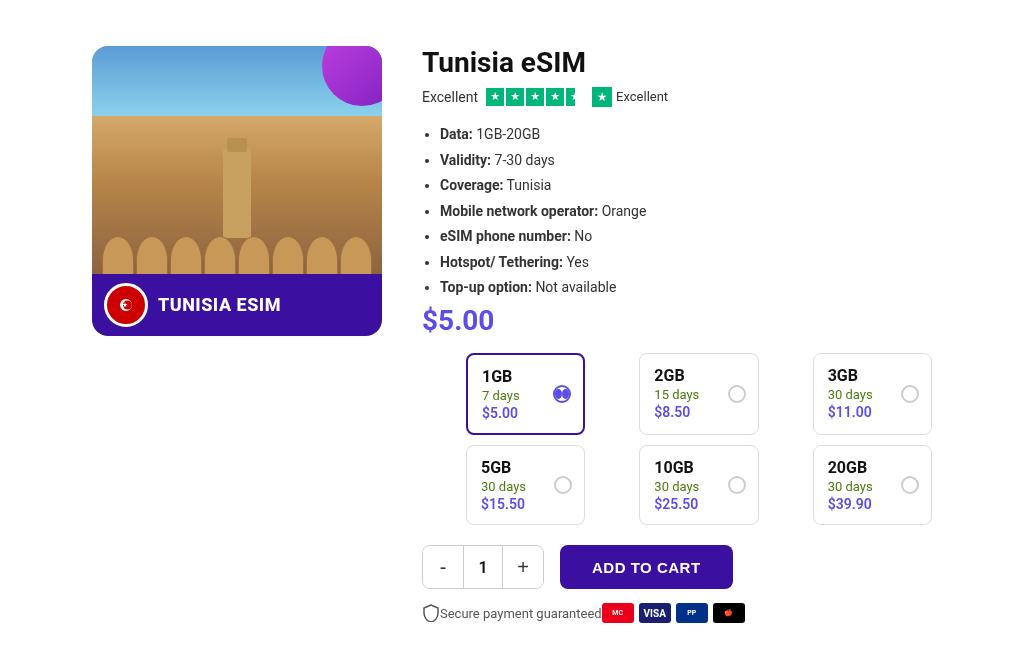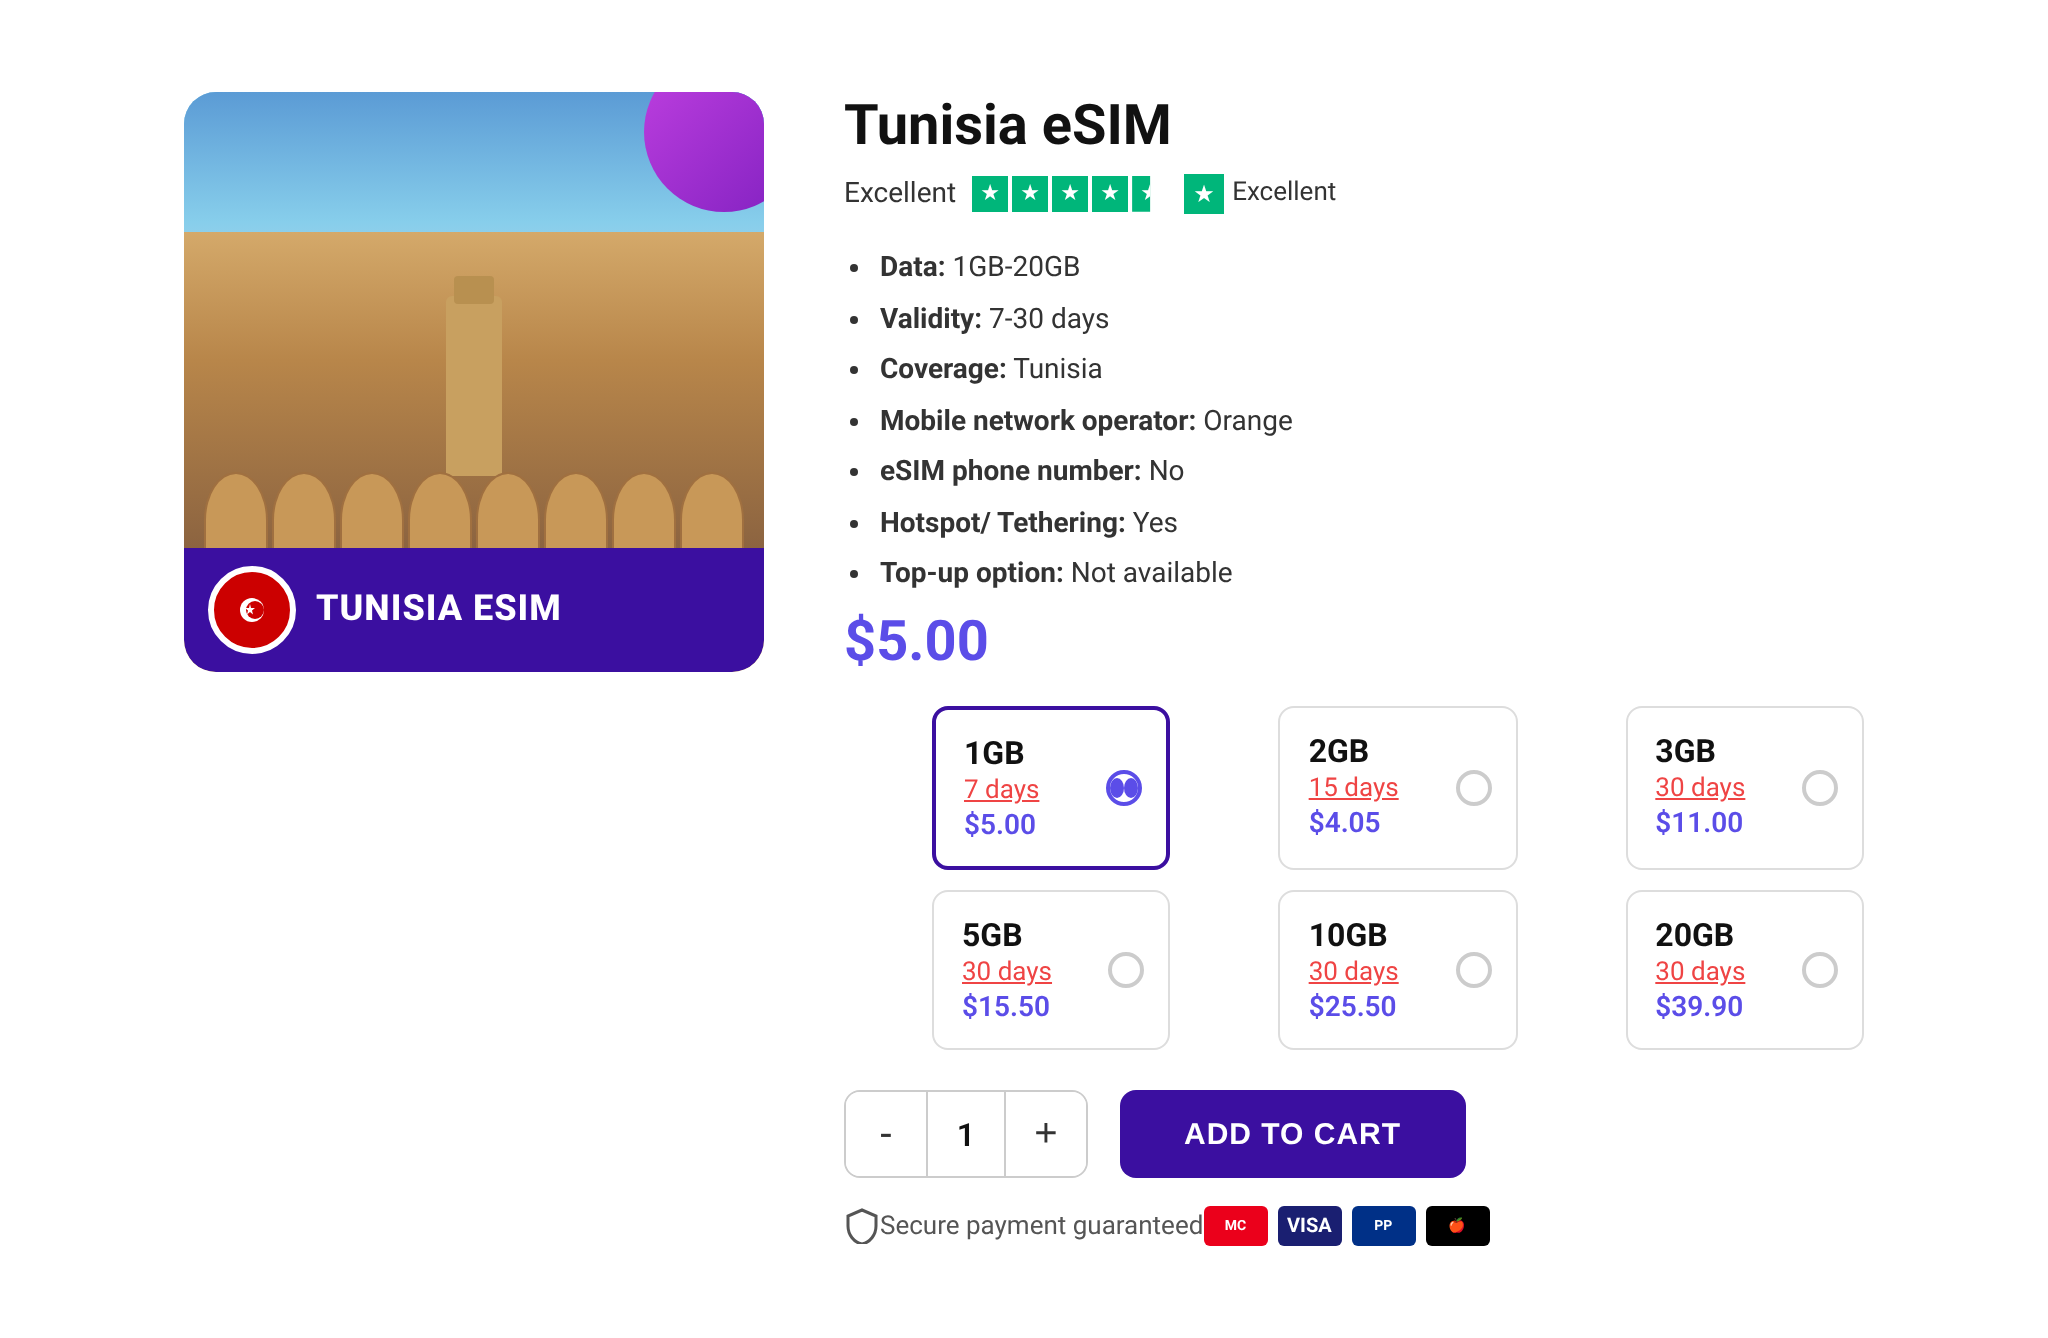--- a/index.html
+++ b/index.html
@@ -212,23 +212,22 @@
       background: #fff;
     }
     .option-data {
       font-size: 16px;
       font-weight: 700;
       color: #111;
       margin-bottom: 2px;
     }
     .option-days {
       font-size: 13px;
-      color: #ef4444;
+      color: #4d7c0f;
       margin-bottom: 2px;
-      text-decoration: underline;
     }
     .option-price {
       font-size: 14px;
       font-weight: 600;
       color: #5b4de8;
     }
     .option-radio {
       position: absolute;
       top: 50%;
       right: 12px;
@@ -413,21 +412,21 @@
         <div class="option-days">7 days</div>
         <div class="option-price">$5.00</div>
         <div class="option-radio checked">
           <div style="width:10px;height:10px;border-radius:50%;background:#5b4de8;"></div>
         </div>
       </div>
 
       <div class="option-card">
         <div class="option-data">2GB</div>
         <div class="option-days">15 days</div>
-        <div class="option-price">$4.05</div>
+        <div class="option-price">$8.50</div>
         <div class="option-radio"></div>
       </div>
 
       <div class="option-card">
         <div class="option-data">3GB</div>
         <div class="option-days">30 days</div>
         <div class="option-price">$11.00</div>
         <div class="option-radio"></div>
       </div>
 

